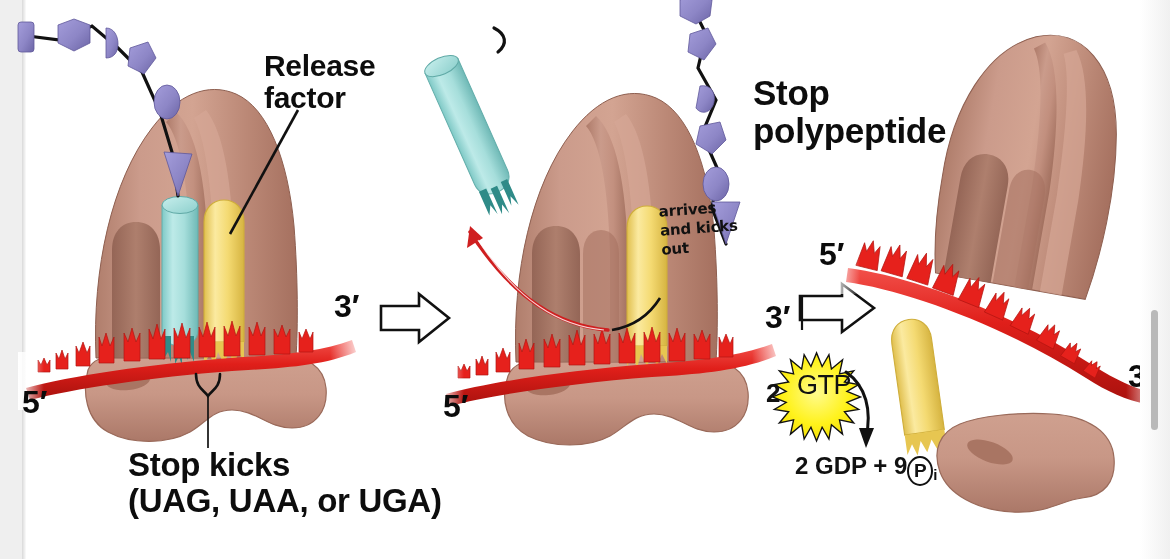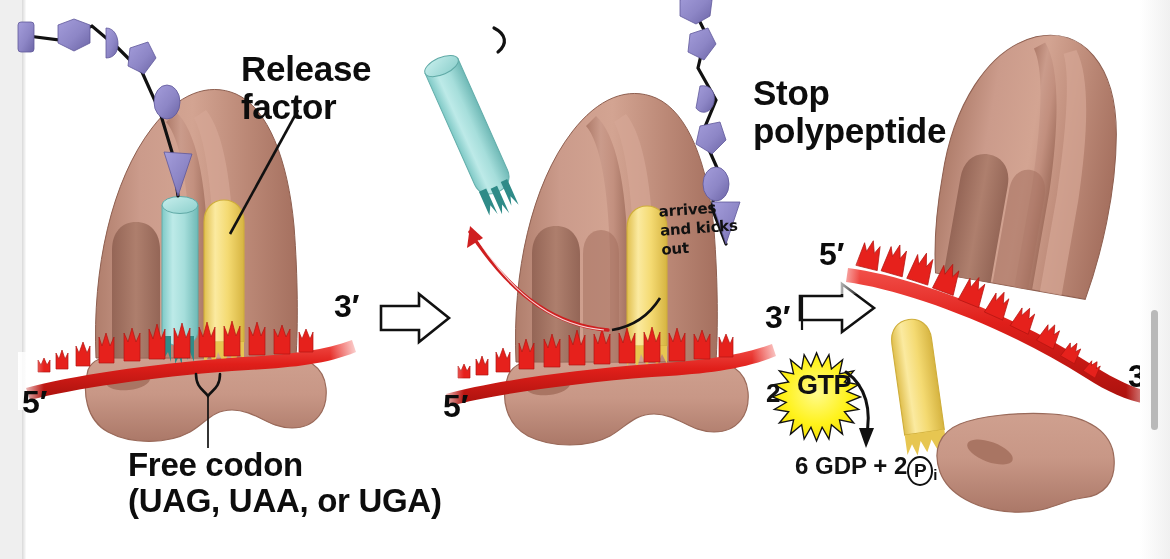--- a/index.html
+++ b/index.html
@@ -36,21 +36,21 @@
   
   .lbl{
     position:absolute;
     font-family:"Liberation Sans", sans-serif;
     font-weight:bold;
     color:#0d0d0d;
     line-height:1.08;
     white-space:pre-line;
     letter-spacing:-0.3px;
   }
-  .lbl-release{ left:241px; top:50px; font-size:35px; }
+  .lbl-release{ left:264px; top:50px; font-size:30px; }
   .lbl-stop{ left:128px; top:447px; font-size:33px; text-align:left;}
   .lbl-free{ left:753px; top:74px; font-size:35px; }
   .prime{
     position:absolute; font-weight:bold; font-size:32px; color:#0b0b0b;
     font-family:"Liberation Serif", serif; font-style:italic;
   }
   .prime.sans{ font-family:"Liberation Sans", sans-serif; font-style:normal;}
   .gtp-num{
     position:absolute; left:766px; top:378px; font-size:26px; font-weight:bold;
     color:#111;
@@ -371,21 +371,21 @@
         </g>
         <rect x="832" y="240" width="28" height="54" fill="url(#fadeL)"></rect>
         <rect x="1126" y="368" width="36" height="48" fill="url(#fadeR)"></rect>
       </g>
     </g>
   </svg>
 
   <div class="lbl lbl-release">Release
 factor</div>
 
-  <div class="lbl lbl-stop">Free codon
+  <div class="lbl lbl-stop">Stop kicks
 (UAG, UAA, or UGA)</div>
 
   <div class="prime sans" style="left:22px; top:384px;">5′</div>
 
   <div class="prime sans" style="left:334px; top:288px;">3′</div>
 
   <div class="lbl lbl-free">Stop
 polypeptide</div>
 
   <div class="hand">arrives
@@ -396,21 +396,21 @@
 
   <div class="prime sans" style="left:765px; top:299px;">3′</div>
 
   <div class="prime sans" style="left:819px; top:236px;">5′</div>
 
   <div class="prime sans" style="left:1128px; top:358px;">3′</div>
 
   <div class="gtp-num">2</div>
 
   <div style="position:absolute; left:797px; top:370px; font-size:27px;
-              font-weight:bold; color:#111; letter-spacing:-0.5px;">GTP</div>
+              font-weight:normal; color:#111; letter-spacing:-0.5px;">GTP</div>
 
   <div class="gdp-eq">
-    <span>6 GDP + 2</span><span class="pcirc">P</span><span class="sub-i">i</span>
+    <span>2 GDP + 9</span><span class="pcirc">P</span><span class="sub-i">i</span>
   </div>
 
   <div class="gutter-right"></div>
   <div class="scroll-thumb"></div>
 </div>
 
 </body></html>

